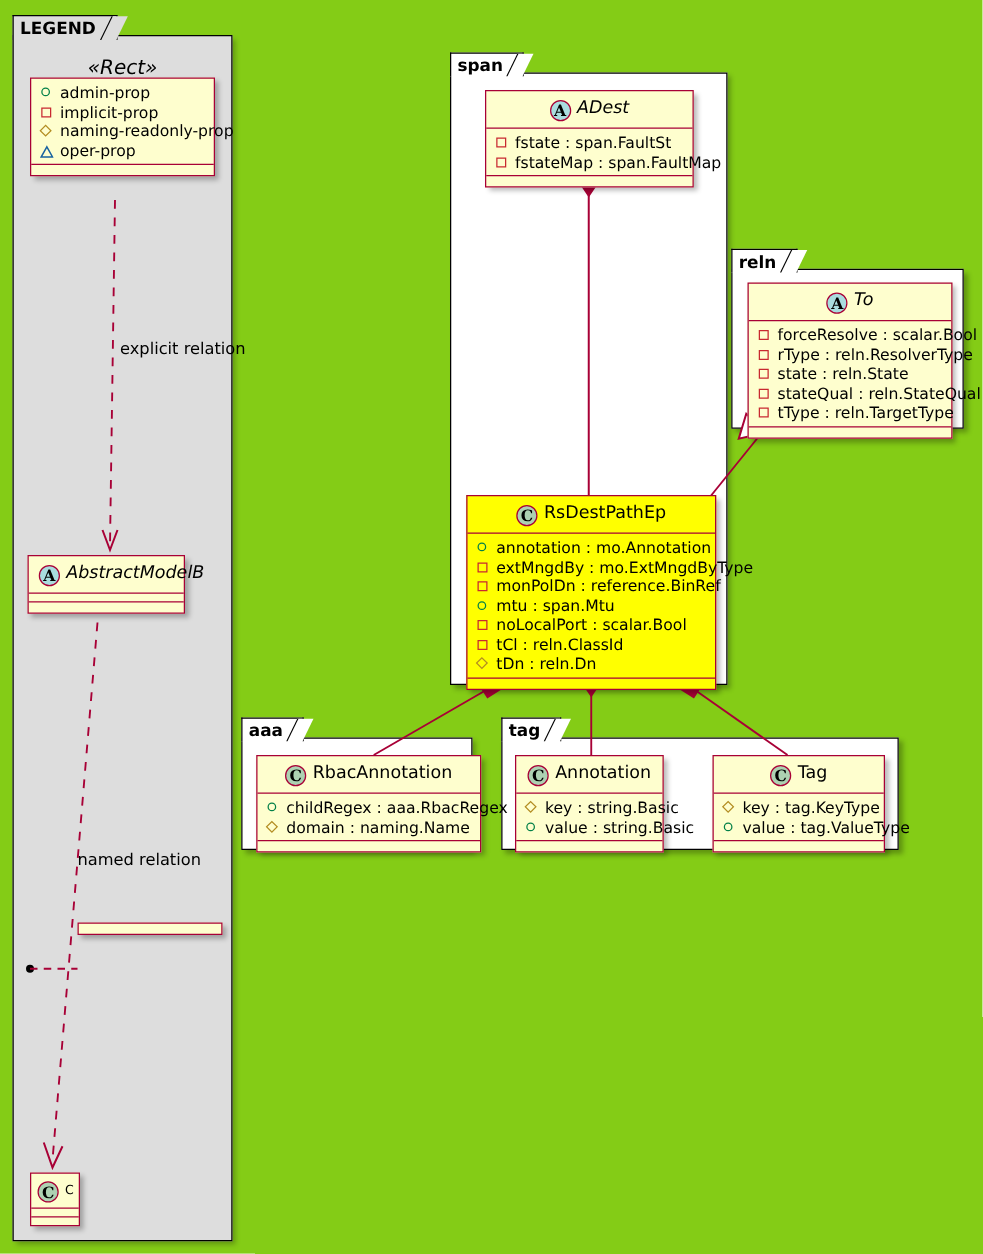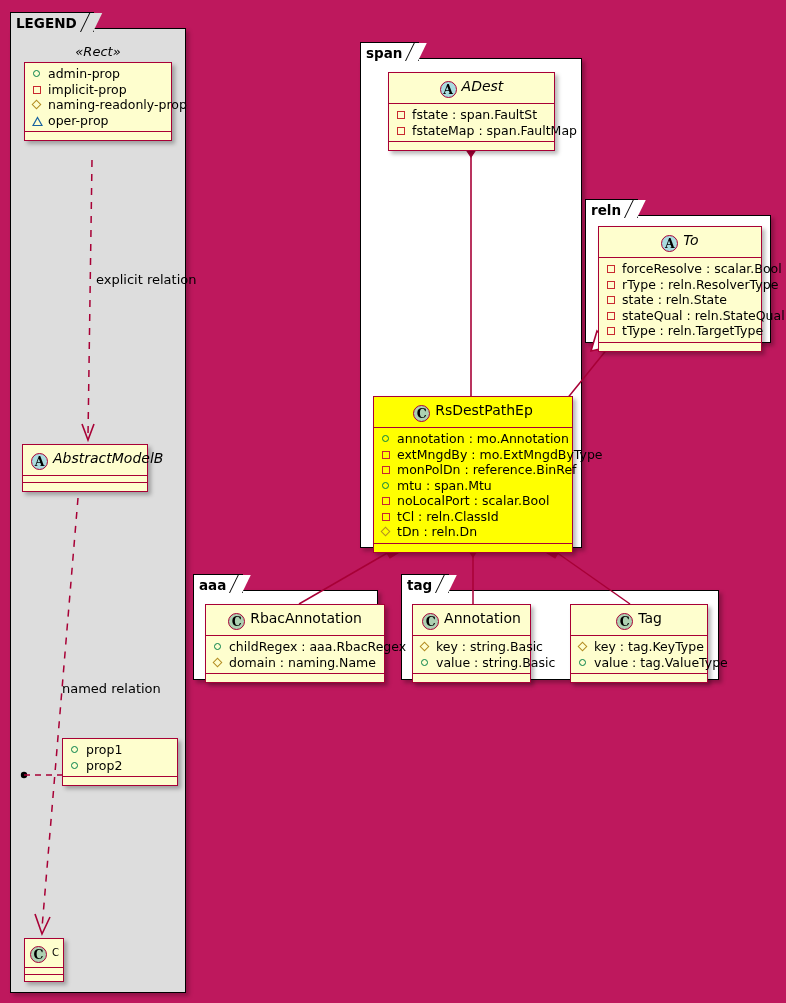--- a/index.html
+++ b/index.html
@@ -8,21 +8,21 @@
     background: #ffffff;
   }
   body {
     font-family: "DejaVu Sans", sans-serif;
     -webkit-font-smoothing: antialiased;
   }
   #canvas {
     position: relative;
     width: 786px;
     height: 1003px;
-    background: #be185d;
+    background: #84cc16;
     overflow: hidden;
   }
 
   
   .pkg {
     position: absolute;
     box-sizing: border-box;
     border: 1.5px solid #000000;
     background: transparent;
   }
@@ -86,21 +86,21 @@
     line-height: 1.15;
   }
   .cls-head.left { text-align: left; }
   .cls-name { font-size: 14px; }
   .cls-name.abstract { font-style: italic; }
   .cls-stereo {
     position: absolute;
     left: 0; right: 0;
     text-align: center;
     font-style: italic;
-    font-size: 13px;
+    font-size: 16px;
     color: #000;
   }
 
   .badge {
     display: inline-block;
     width: 17px;
     height: 17px;
     border-radius: 50%;
     line-height: 16px;
     text-align: center;
@@ -234,30 +234,20 @@
 
   <div class="cls" style="left:22px; top:444px; width:126px;">
     <div class="cls-head left">
       <span class="badge A">A</span><span class="cls-name abstract">AbstractModelB</span>
     </div>
     <div class="cls-attrs" style="height:6px;padding:0;"></div>
     <div class="cls-foot"></div>
   </div>
 
   <div class="cls" style="left:62px; top:738px; width:116px;">
-    <div class="cls-attrs">
-      <div class="attr">
-          <span class="vis pub"></span>
-          <span>prop1</span>
-        </div>
-      <div class="attr">
-          <span class="vis pub"></span>
-          <span>prop2</span>
-        </div>
-    </div>
     <div class="cls-foot"></div>
   </div>
 
   <div class="cls" style="left:24px; top:938px; width:40px;">
     <div class="cls-head left" style="padding:4px 4px 4px 5px;">
       <span class="badge C">C</span><span style="font-size:10px;">C</span>
     </div>
     <div class="cls-attrs" style="height:6px;padding:0;"></div>
     <div class="cls-foot" style="height:6px;"></div>
   </div>

